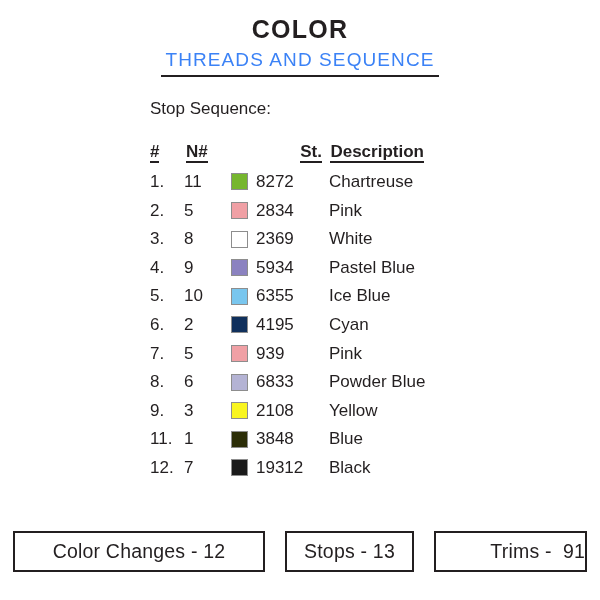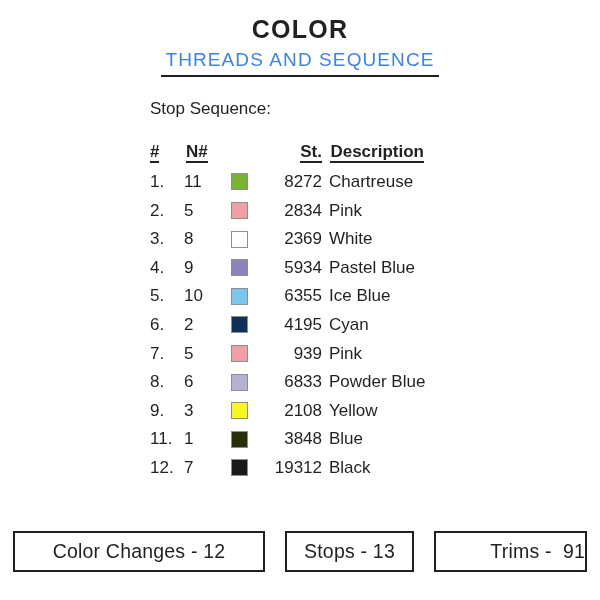--- a/index.html
+++ b/index.html
@@ -71,21 +71,21 @@
     border-bottom: 2px solid #231f20;
     display: inline-block;
     padding-bottom: 1px;
   }
 
   tr.seq-row td { height: 28.6px; }
 
   .col-idx  { width: 30px;  text-align: left;  padding-right: 4px !important; }
   .col-n    { width: 36px;  text-align: left; }
   .col-sw   { width: 34px;  text-align: center; }
-  .col-st   { width: 66px;  text-align: right; padding-right: 7px !important; }
+  .col-st   { width: 66px;  padding-right: 7px !important; }
   .col-desc { text-align: left; white-space: nowrap; }
 
   .hdr-idx  { text-align: left; }
   .hdr-n    { text-align: left; padding-left: 2px !important; }
   .hdr-st   { text-align: right; padding-right: 7px !important; }
   .hdr-desc { text-align: center; text-decoration: underline; }
 
   .swatch {
     display: inline-block;
     width: 17px;

